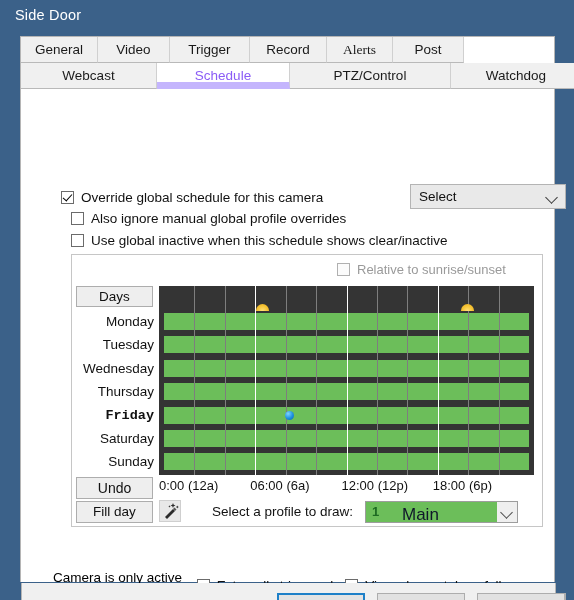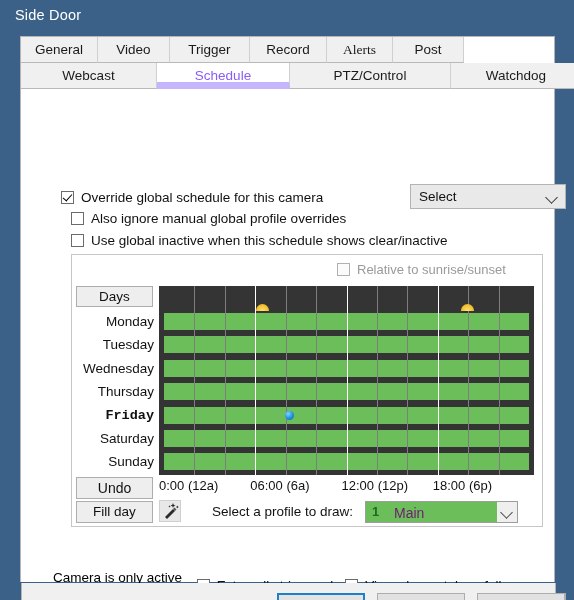--- a/index.html
+++ b/index.html
@@ -127,21 +127,21 @@
     background:#eeeeee;border:1px solid #adadad;box-sizing:border-box;
     font-size:13.5px;line-height:20px;text-align:center;color:#111;}
   .wand{position:absolute;left:87px;top:245px;width:22px;height:22px;
     background:#e8e8e8;border:1px solid #cfcfcf;box-sizing:border-box;}
   .profile-lbl{position:absolute;left:140px;top:249px;font-size:13.5px;color:#111;}
   .combo-profile{
     position:absolute;left:293px;top:246px;width:153px;height:22px;
     border:1px solid #9d9d9d;background:#6cbe5a;box-sizing:border-box;
   }
   .combo-profile .num{position:absolute;left:6px;top:2px;font-size:13px;font-weight:bold;color:#1d6b22;}
-  .combo-profile .nm{position:absolute;left:28px;top:3px;font-size:14px;color:#701a75;}
+  .combo-profile .nm{position:absolute;left:36px;top:3px;font-size:17px;color:#0f172a;}
   .combo-profile .cbtn{position:absolute;right:0;top:0;width:20px;height:20px;background:#efefef;}
   .combo-profile .caret{position:absolute;right:6px;top:6px;border-color:#4a4a4a;}
 
   
   .bottom-1{position:absolute;left:32px;top:481px;display:flex;align-items:center;}
   .bottom-1 .static{font-size:13.5px;margin-right:14px;}
   .bottom-1 .g{display:flex;align-items:center;margin-right:12px;}
   .btn-events{
     position:absolute;left:417px;top:504px;width:128px;height:26px;
     background:#e7e7e7;border:1px solid #adadad;box-sizing:border-box;

